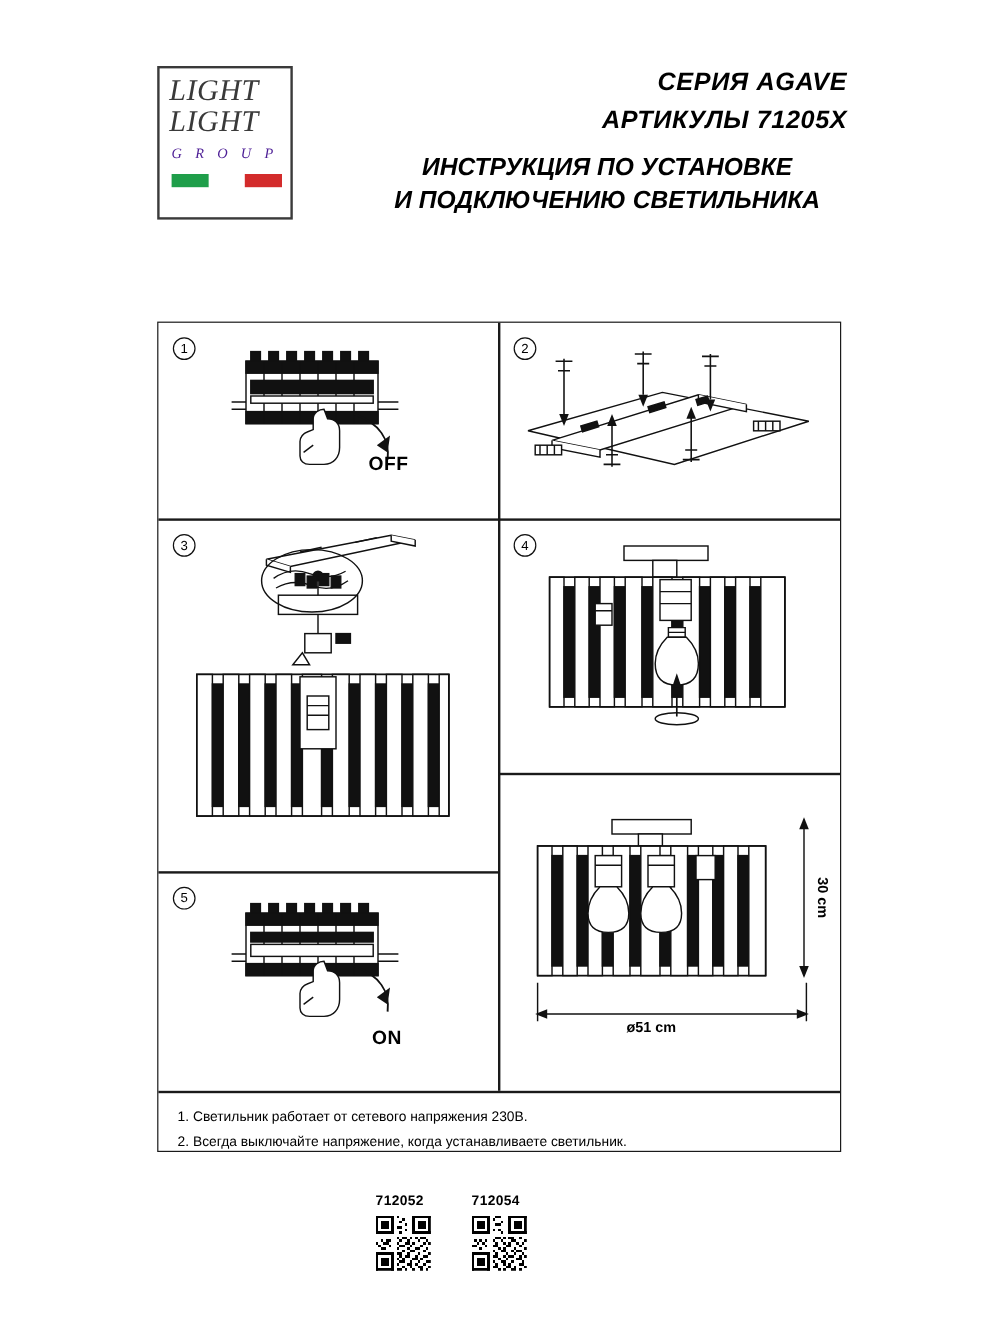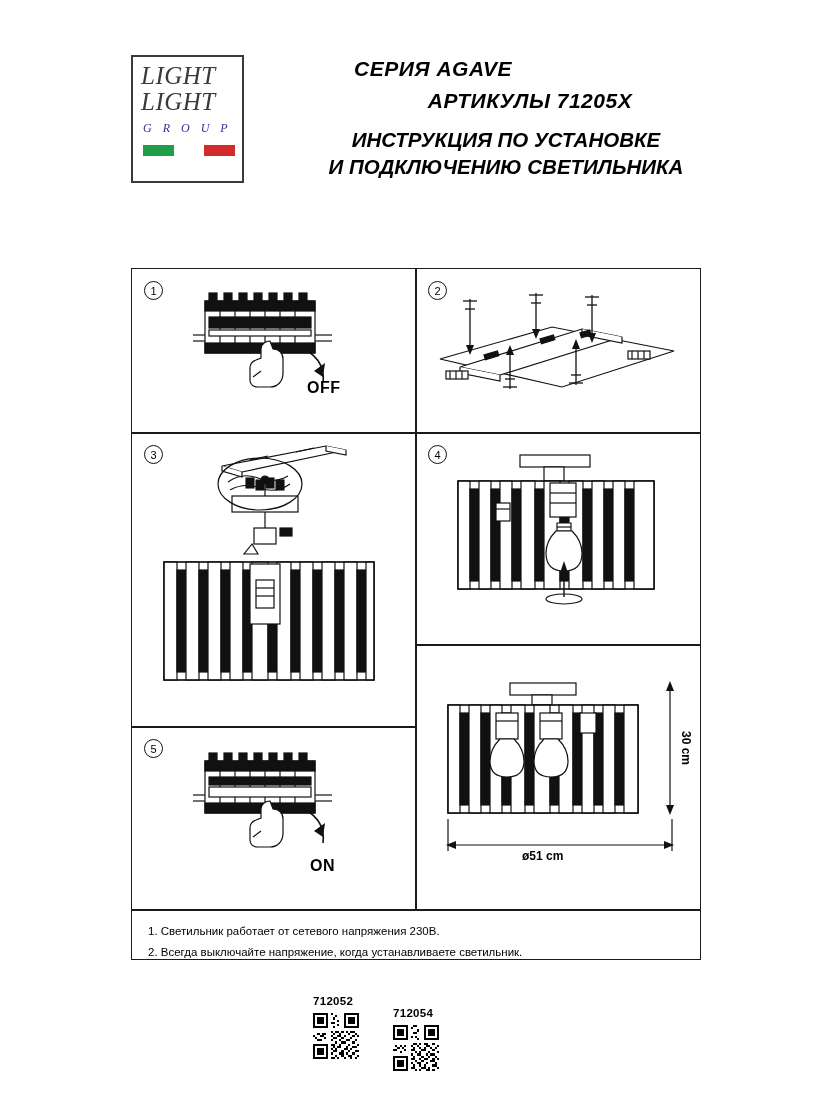--- a/index.html
+++ b/index.html
@@ -77,28 +77,28 @@
     position: absolute;
     left: 175px;
     top: 2px;
     width: 400px;
     text-align: center;
   }
   .head-series {
     font-size: 21px;
     font-weight: bold;
     letter-spacing: 0.5px;
-    text-align: left;
+    text-align: right;
     padding-left: 48px;
   }
   .head-art {
     font-size: 21px;
     font-weight: bold;
     letter-spacing: 0.5px;
-    text-align: center;
+    text-align: right;
     padding-left: 48px;
     margin-top: 8px;
   }
   .head-title {
     margin-top: 13px;
     font-size: 20.5px;
     font-weight: bold;
     line-height: 27px;
     text-align: center;
   }
@@ -603,21 +603,21 @@
             <rect x="20" y="19" width="1" height="1"></rect>
           <rect x="8" y="20" width="2" height="1"></rect>
             <rect x="11" y="20" width="1" height="1"></rect>
           <rect x="14" y="20" width="1" height="1"></rect>
             <rect x="17" y="20" width="1" height="1"></rect>
           <rect x="19" y="20" width="1" height="1"></rect>
         </g>
       </svg>
     </div>
 
-    <div class="qr-wrap" style="left:262px; top:12px;">
+    <div class="qr-wrap" style="left:262px; top:0;">
       <div class="qr-label">712054</div>
       <svg class="qr-code" viewBox="0 0 21 21" shape-rendering="crispEdges">
         <rect width="21" height="21" fill="#fff"></rect>
         <g fill="#000">
           <rect x="0" y="0" width="7" height="1"></rect>
             <rect x="0" y="6" width="7" height="1"></rect>
           <rect x="0" y="0" width="1" height="7"></rect>
             <rect x="6" y="0" width="1" height="7"></rect>
           <rect x="2" y="2" width="3" height="3"></rect>
           <rect x="14" y="0" width="7" height="1"></rect>

